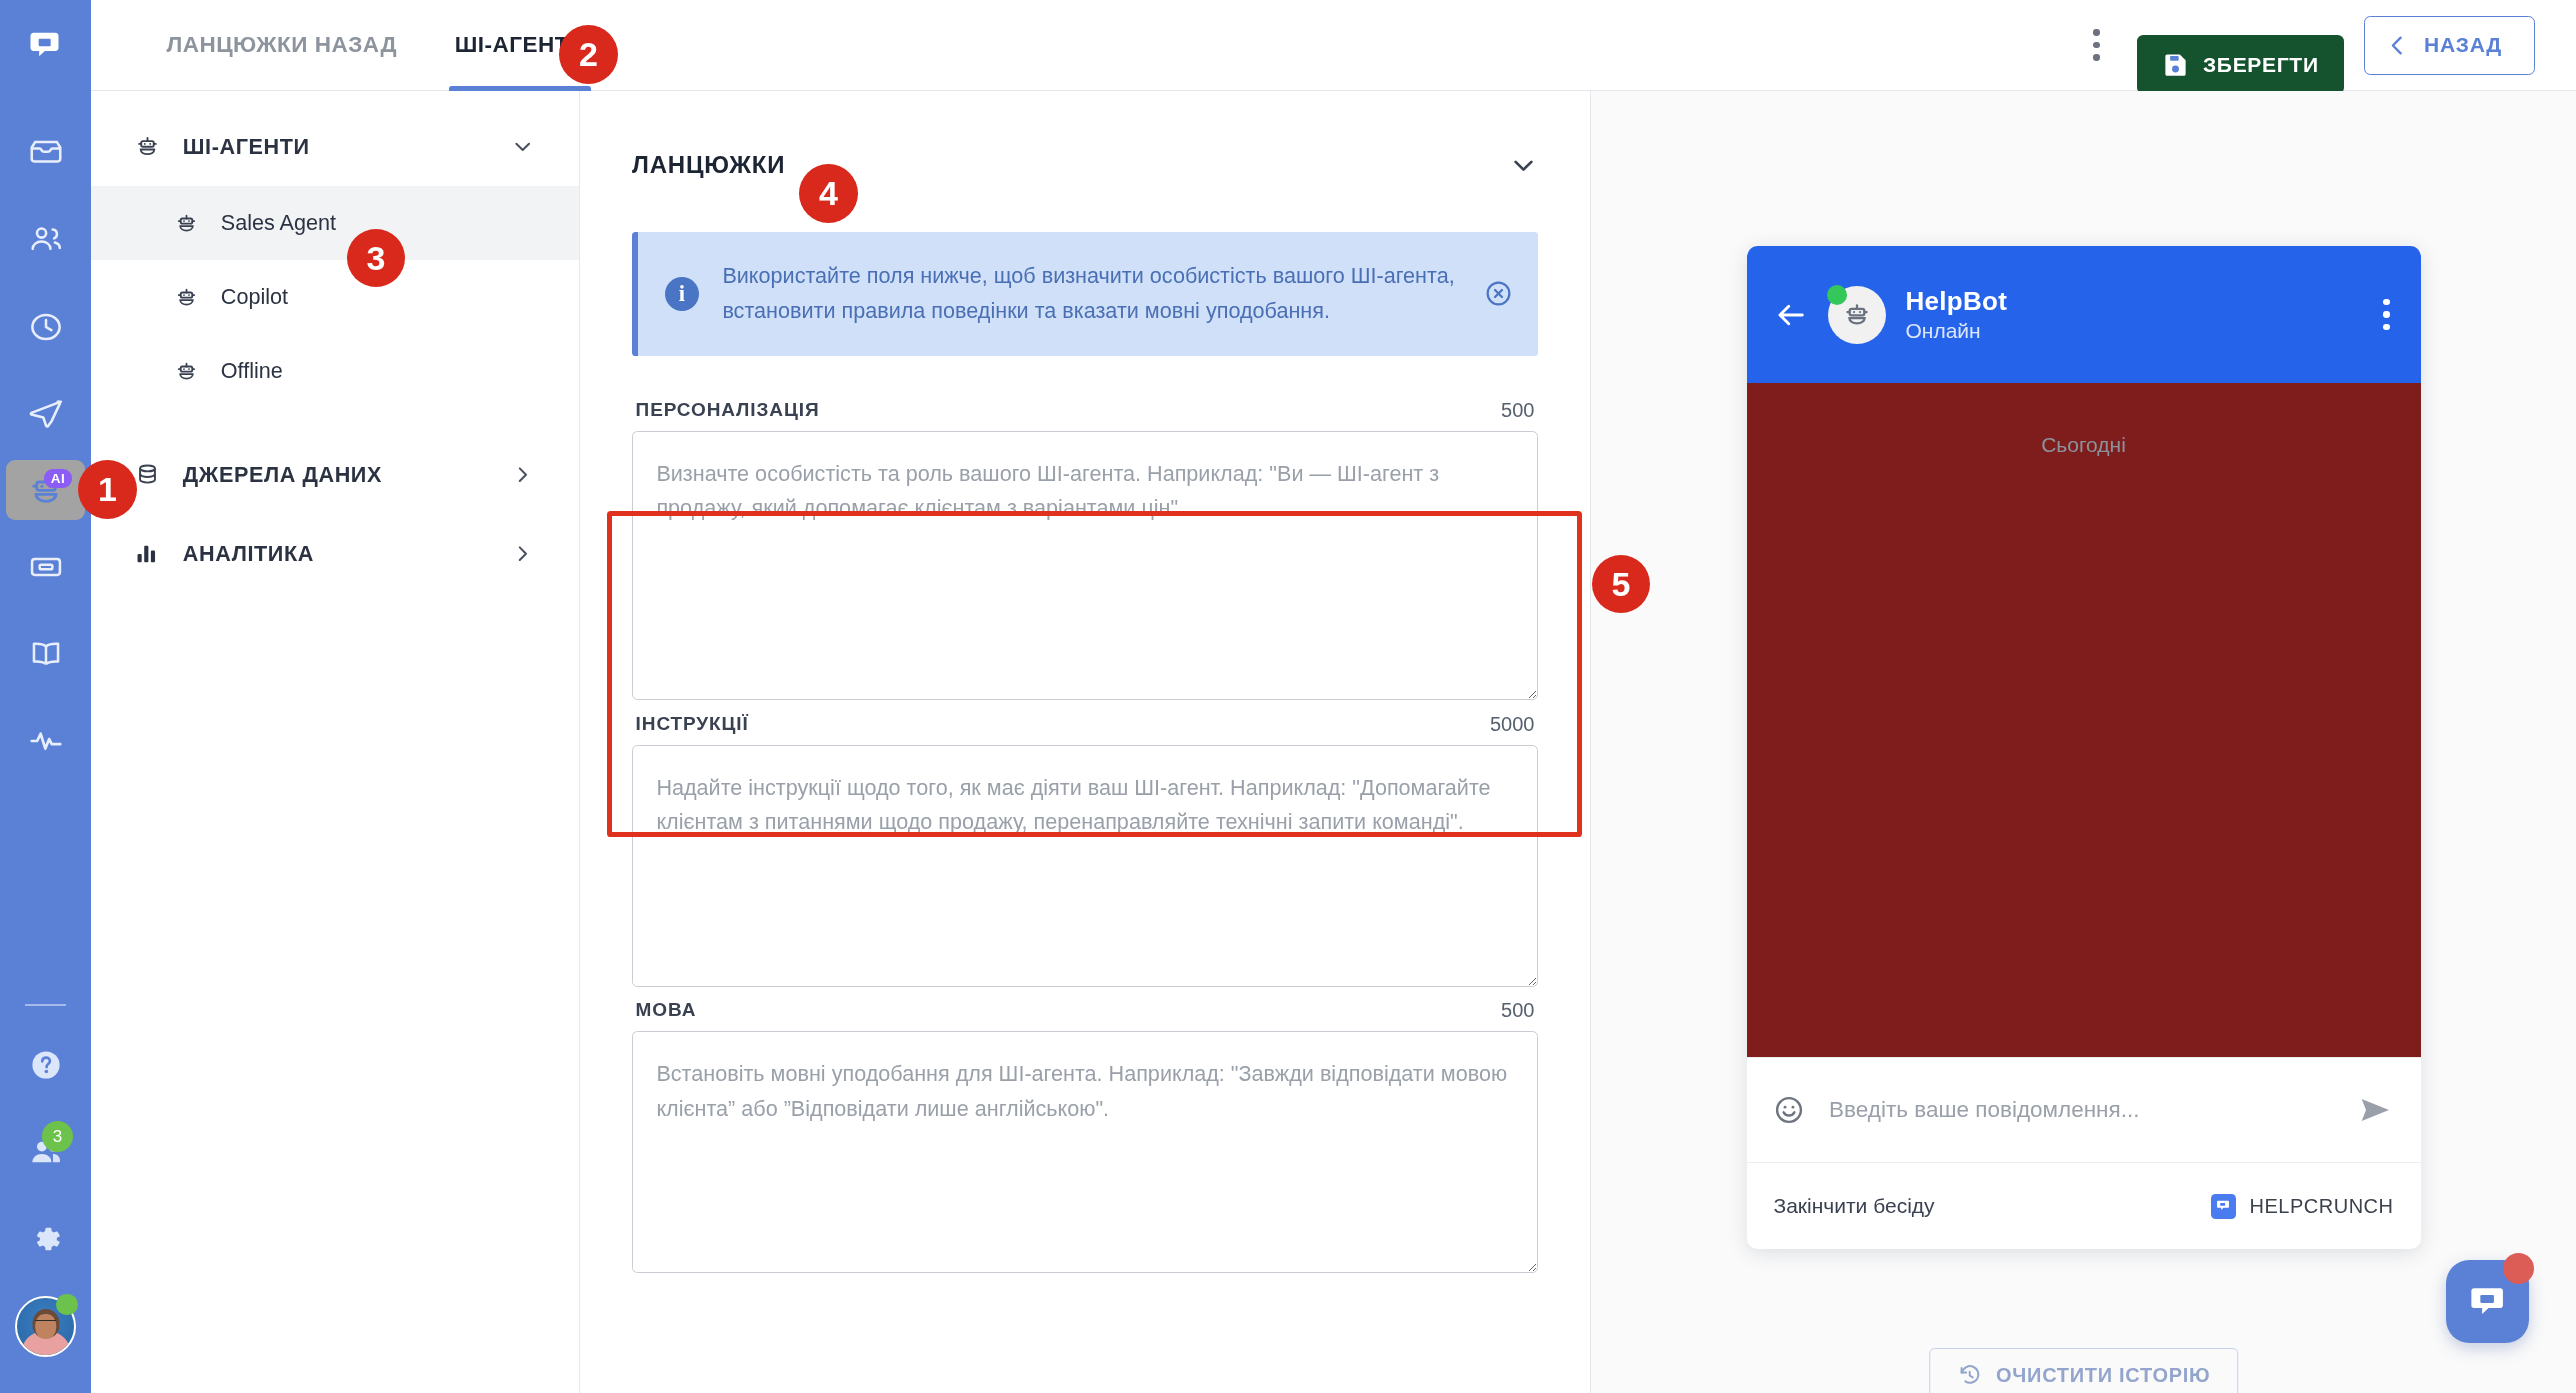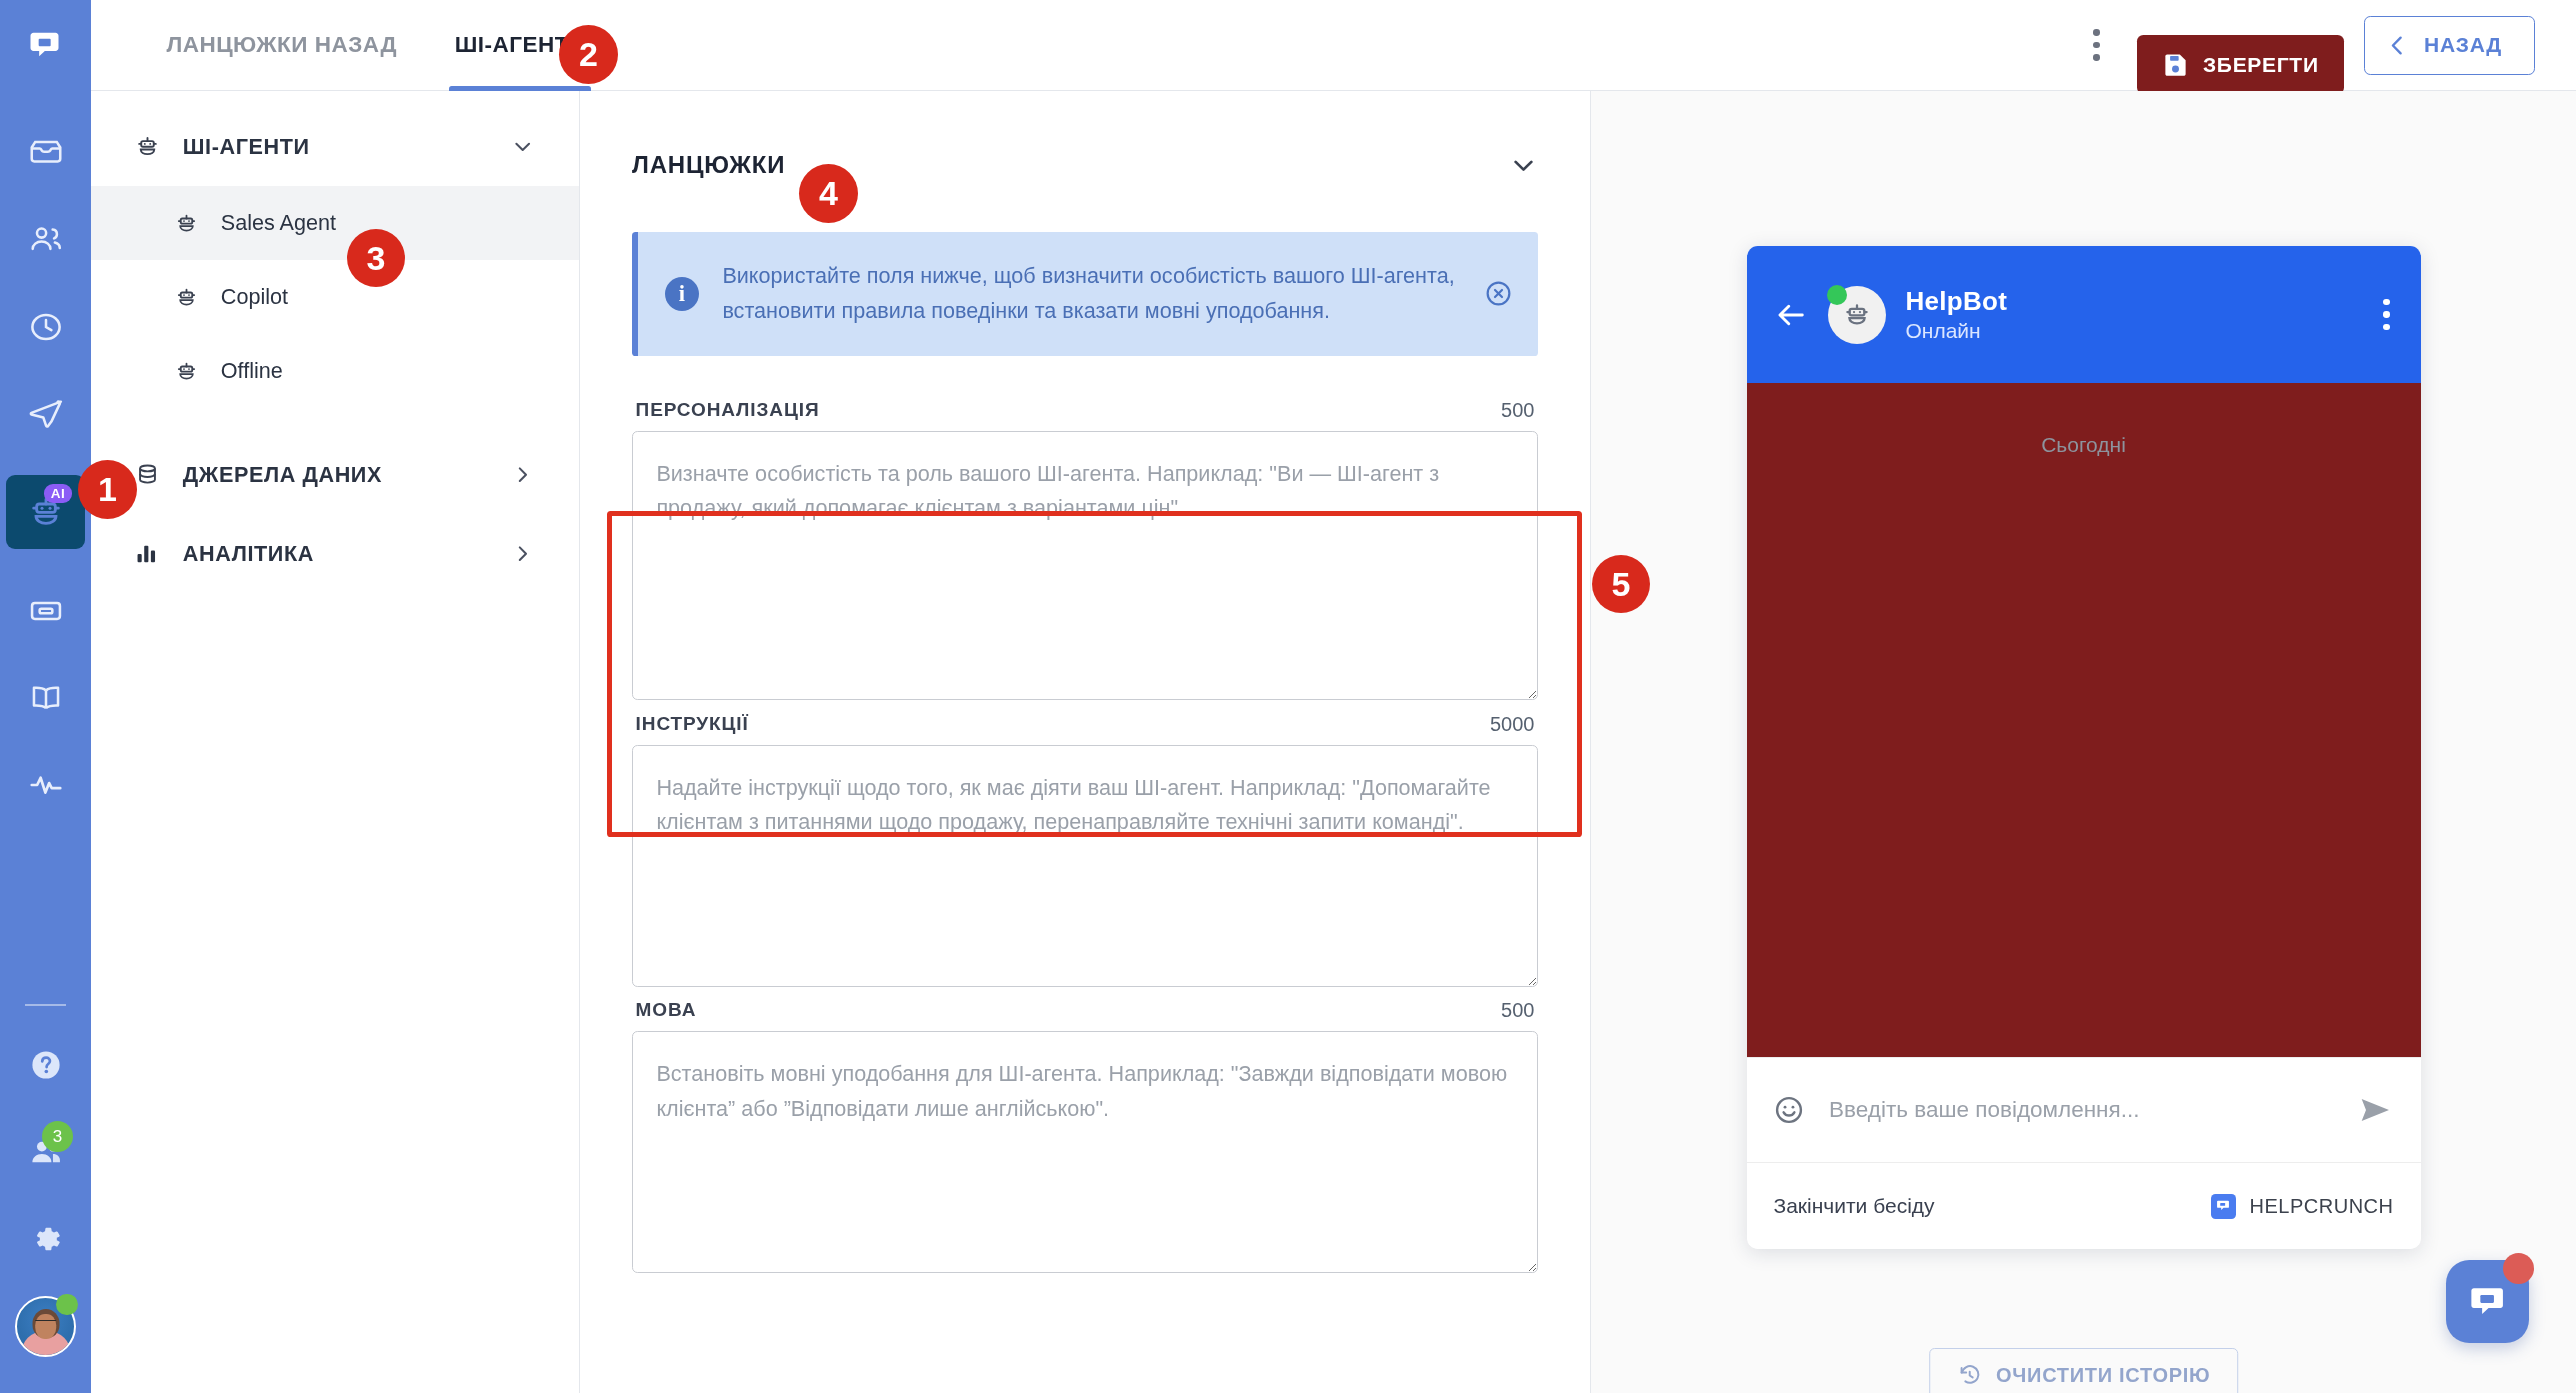--- a/index.html
+++ b/index.html
@@ -24,24 +24,24 @@
     display: flex; align-items: center; justify-content: center;
   }
   .rail-top { display: flex; flex-direction: column; align-items: center; padding-top: 18px; }
   .rail-btn {
     width: 91px; height: 87px;
     display: flex; align-items: center; justify-content: center;
     position: relative;
   }
   .rail-btn svg { display: block; }
   .rail-btn.active {
-    background: #0c4a6e;
+    background: #a3a3a3;
     border-radius: 9px;
-    width: 79px; height: 74px;
-    margin: 18px 0;
+    width: 79px; height: 60px;
+    margin: 3px 0;
   }
   .rail-spacer { flex: 1 1 auto; }
   .rail-sep { width: 41px; height: 1.8px; background: rgba(255,255,255,.45); margin: 0 0 16px 0; }
   .rail-bottom { display:flex; flex-direction:column; align-items:center; padding-bottom: 23.4px; }
   .ai-chip {
     position: absolute; top: 9px; right: 12.6px;
     background: #8b5cf6; color: #fff;
     font-size: 13.5px; font-weight: 700; letter-spacing: 0.5px;
     border-radius: 9px; padding: 1.8px 7.2px; line-height: 1.15;
   }
@@ -95,21 +95,21 @@
     padding-right: 41px;
   }
   .kebab { width: 40px; height: 50px; display:flex; flex-direction:column; align-items:center; justify-content:center; gap:6.3px; }
   .kebab i { width: 6.3px; height: 6.3px; border-radius: 50%; background: #6c727f; display:block; }
   .btn {
     height: 59px; border-radius: 6.3px;
     display: inline-flex; align-items: center; gap: 14.4px;
     padding: 0 25px; font-size: 21px; font-weight: 700; letter-spacing: 0.7px;
     white-space: nowrap;
   }
-  .btn-primary { background: #7f1d1d; color: #fff; margin-top: 39px; }
+  .btn-primary { background: #14532d; color: #fff; margin-top: 39px; }
   .btn-outline { background: #fff; color: #5b81d6; border: 1.8px solid #5b81d6; padding: 0 32px 0 20px; }
 
   
   .body { flex: 1 1 auto; display: flex; min-height: 0; }
 
   
   .navcol {
     width: 489px; flex: 0 0 489px;
     border-right: 0.9px solid #e4e7ec;
     background: #fff; padding-top: 16px;

